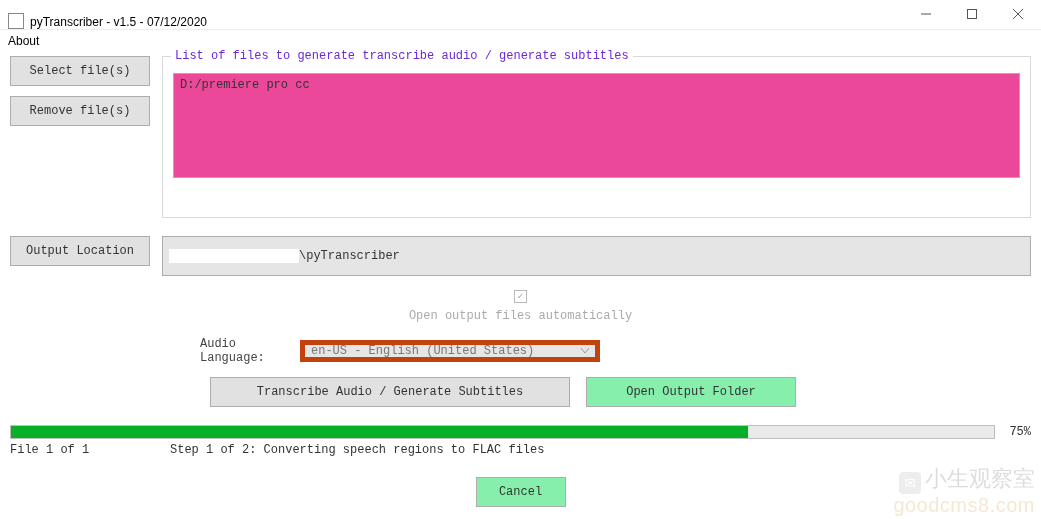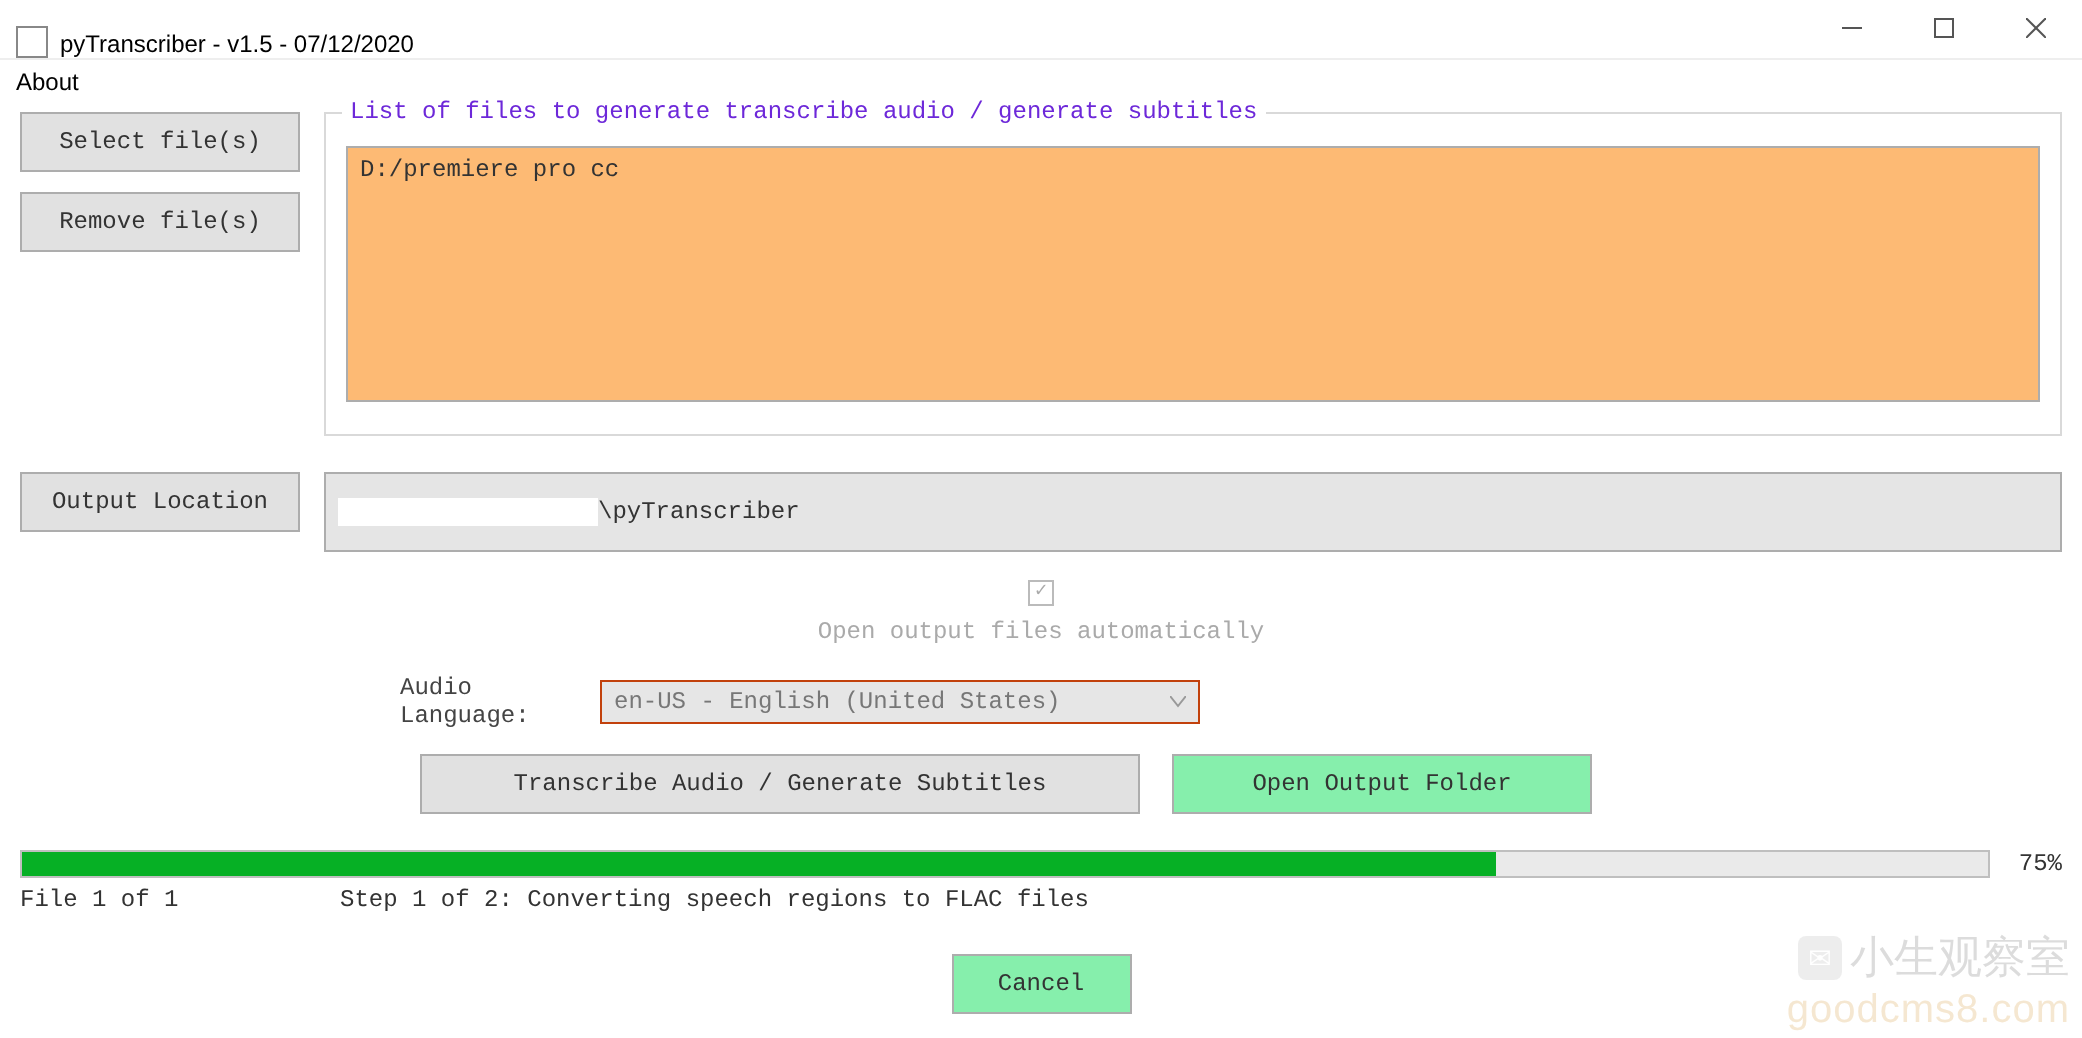--- a/index.html
+++ b/index.html
@@ -80,23 +80,23 @@
   }
   .group-label {
     position: absolute;
     top: -8px; left: 8px;
     background: #fff;
     padding: 0 4px;
     color: #6d28d9;
     font-family: Liberation Mono, monospace;
   }
   .file-list {
-    background: #fdba74;
+    background: #ec4899;
     border: 1px solid #adadad;
-    height: 128px;
+    height: 105px;
     padding: 4px 6px;
     overflow: auto;
     color: #333;
   }
   .output-row {
     display: flex;
     gap: 12px;
     margin-top: 18px;
     align-items: stretch;
   }
@@ -148,21 +148,21 @@
   }
   .lang-label {
     width: 290px;
     padding-left: 190px;
     color: #444;
   }
   .lang-select {
     width: 300px;
     height: 22px;
     background: #e6e6e6;
-    border: 1px solid #c2410c;
+    border: 5px solid #c2410c;
     display: flex;
     align-items: center;
     padding: 0 6px;
     justify-content: space-between;
     color: #777;
   }
   .action-row {
     display: flex;
     gap: 16px;
     margin-top: 12px;
@@ -208,21 +208,21 @@
     margin-top: 20px;
   }
   .cancel-row .btn-light { width: 90px; height: 30px; }
   .watermark {
     position: absolute;
     right: 6px; bottom: 2px;
     text-align: right;
     opacity: 0.25;
     pointer-events: none;
   }
-  .watermark .cn { font-size: 22px; color: #777; display: flex; align-items: center; justify-content: flex-end; gap: 4px; }
+  .watermark .cn { font-size: 22px; color: #777; display: flex; align-items: flex-end; justify-content: flex-end; gap: 4px; }
   .watermark .en { font-size: 20px; color: #d9a24a; letter-spacing: 0.5px; }
   .wechat-icon {
     width: 22px; height: 22px;
     border-radius: 4px;
     background: #bbb;
     display: inline-flex;
     align-items: center;
     justify-content: center;
     color: #fff;
     font-size: 14px;

